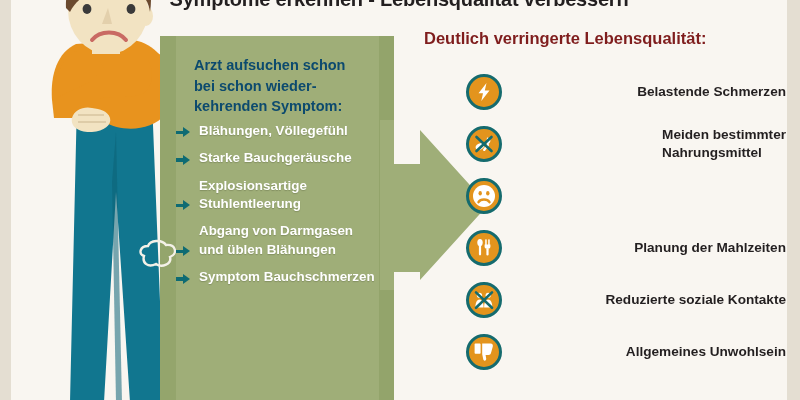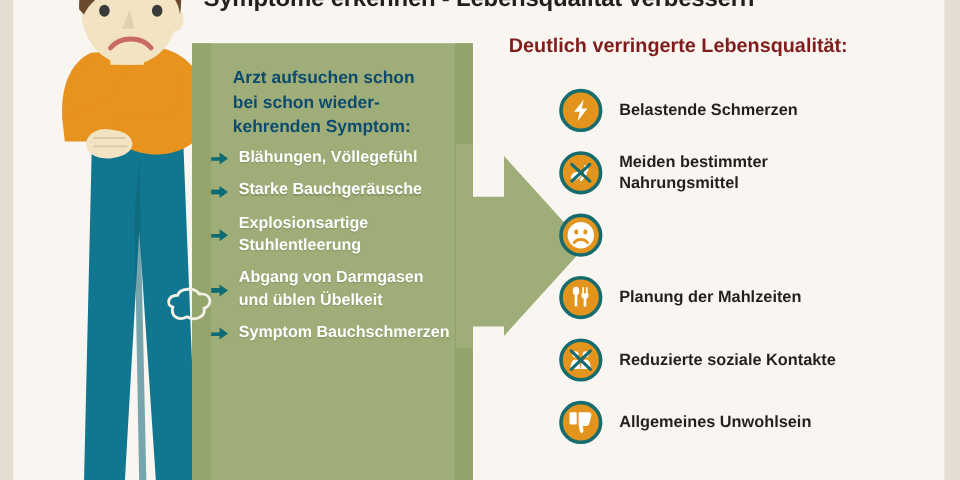--- a/index.html
+++ b/index.html
@@ -42,21 +42,21 @@
     background:#93a46b;
   }
 
   .panel-head {
     position:absolute; left:194px; top:55px; width:190px;
     color:#0c4a6e; font-size:14.5px; font-weight:bold; line-height:1.42;
   }
 
   .sym-list { position:absolute; left:176px; top:122px; width:215px; }
   .sym-item {
-    display:flex; align-items:center; gap:8px;
+    display:flex; align-items:flex-end; gap:8px;
     margin-bottom:9px;
   }
   .sym-arrow {
     flex:0 0 auto; width:15px; height:15px; margin-top:3px;
     position:relative;
   }
   .sym-arrow::before {
     content:""; position:absolute; left:0; top:5.5px;
     width:8px; height:3.5px; background:#0e6b73;
   }
@@ -77,21 +77,21 @@
     position:absolute; left:380px; top:120px; width:108px; height:170px;
   }
 
   
   .right-head {
     position:absolute; left:424px; top:29px;
     font-size:16.5px; font-weight:bold; color:#7f1d1d; white-space:nowrap;
   }
   .qol-list { position:absolute; left:466px; top:66px; width:320px; }
   .qol-item {
-    display:flex; align-items:center; gap:14px; height:52px;
+    display:flex; align-items:center; gap:14px; height:52px;justify-content:space-between;
   }
   .qol-badge {
     flex:0 0 auto; width:36px; height:36px; border-radius:50%;
     background:#e3941d; border:3px solid #156b6e;
     display:flex; align-items:center; justify-content:center;
   }
   .qol-badge svg { display:block; }
   .qol-label {
     color:#231f20; font-size:13.6px; font-weight:bold; line-height:1.3;
   }
@@ -173,21 +173,21 @@
       <span class="sym-arrow"></span>
       <span class="sym-text">
         <span style="display:block">Explosionsartige</span>
         <span style="display:block">Stuhlentleerung</span>
       </span>
     </div>
     <div class="sym-item">
       <span class="sym-arrow"></span>
       <span class="sym-text">
         <span style="display:block">Abgang von Darmgasen</span>
-        <span style="display:block">und üblen Übelkeit</span>
+        <span style="display:block">und üblen Blähungen</span>
       </span>
     </div>
     <div class="sym-item">
       <span class="sym-arrow"></span>
       <span class="sym-text">
         <span>Symptom Bauchschmerzen</span>
       </span>
     </div>
   </div>
 

